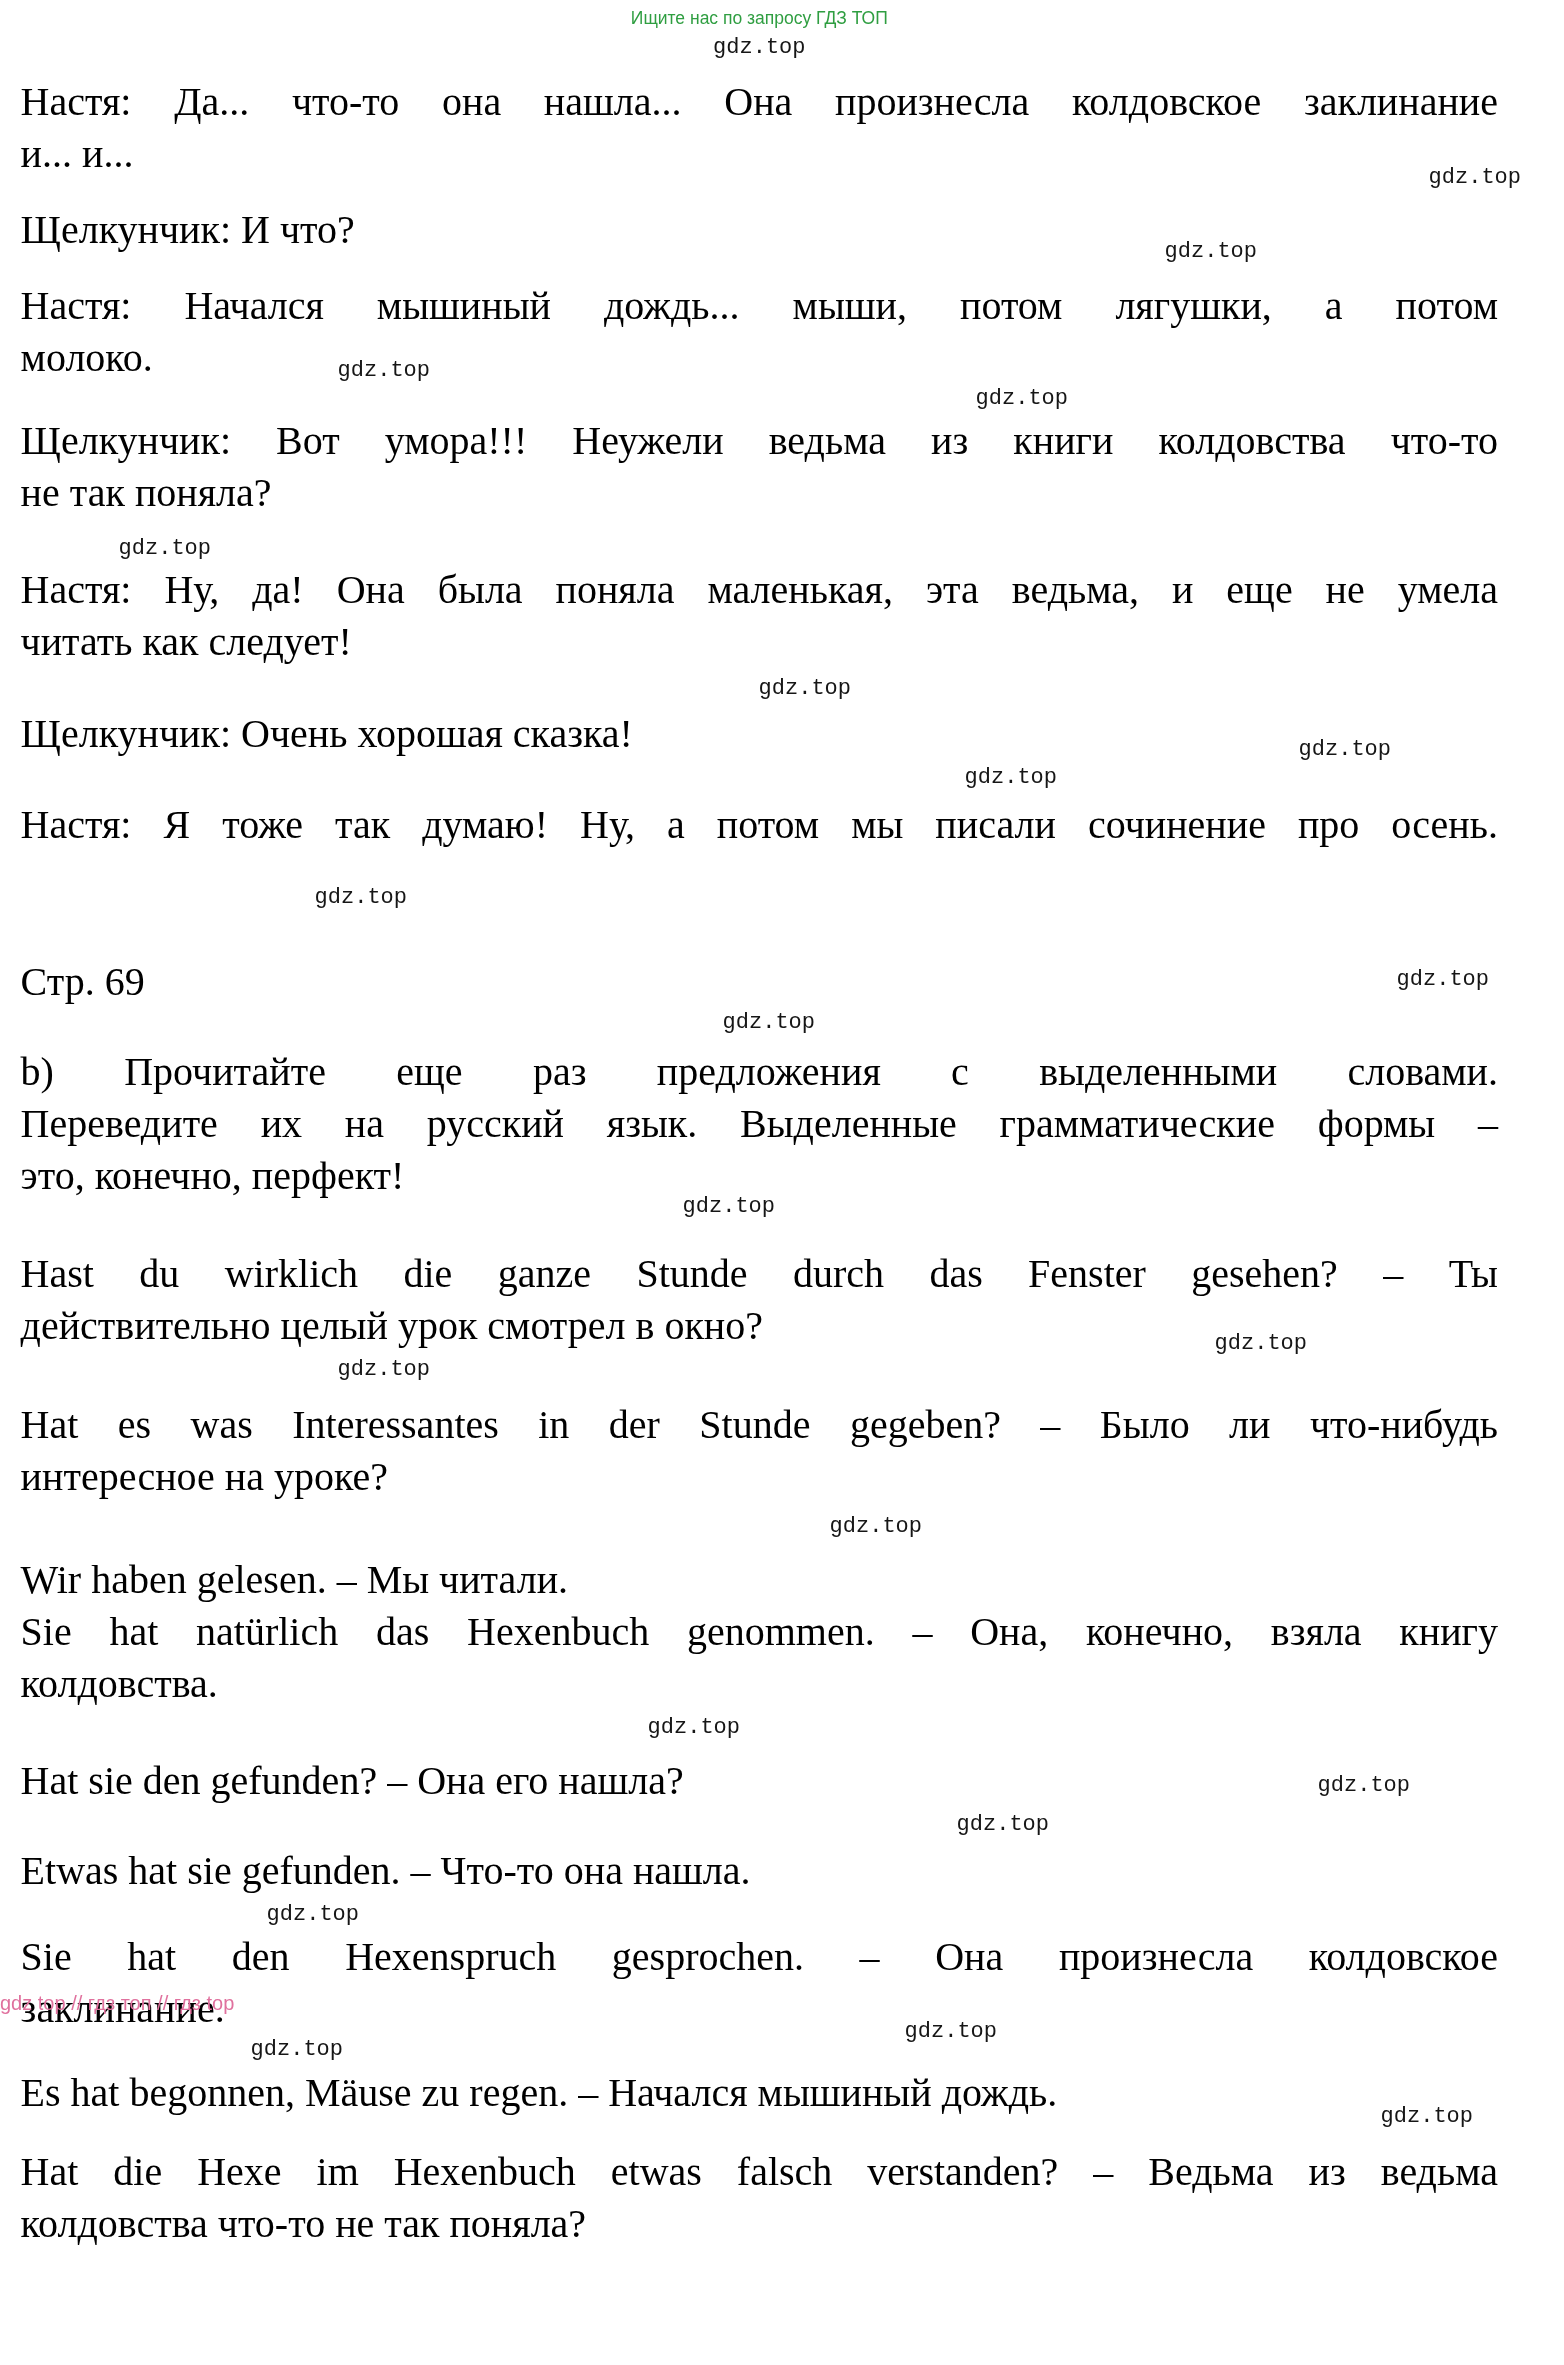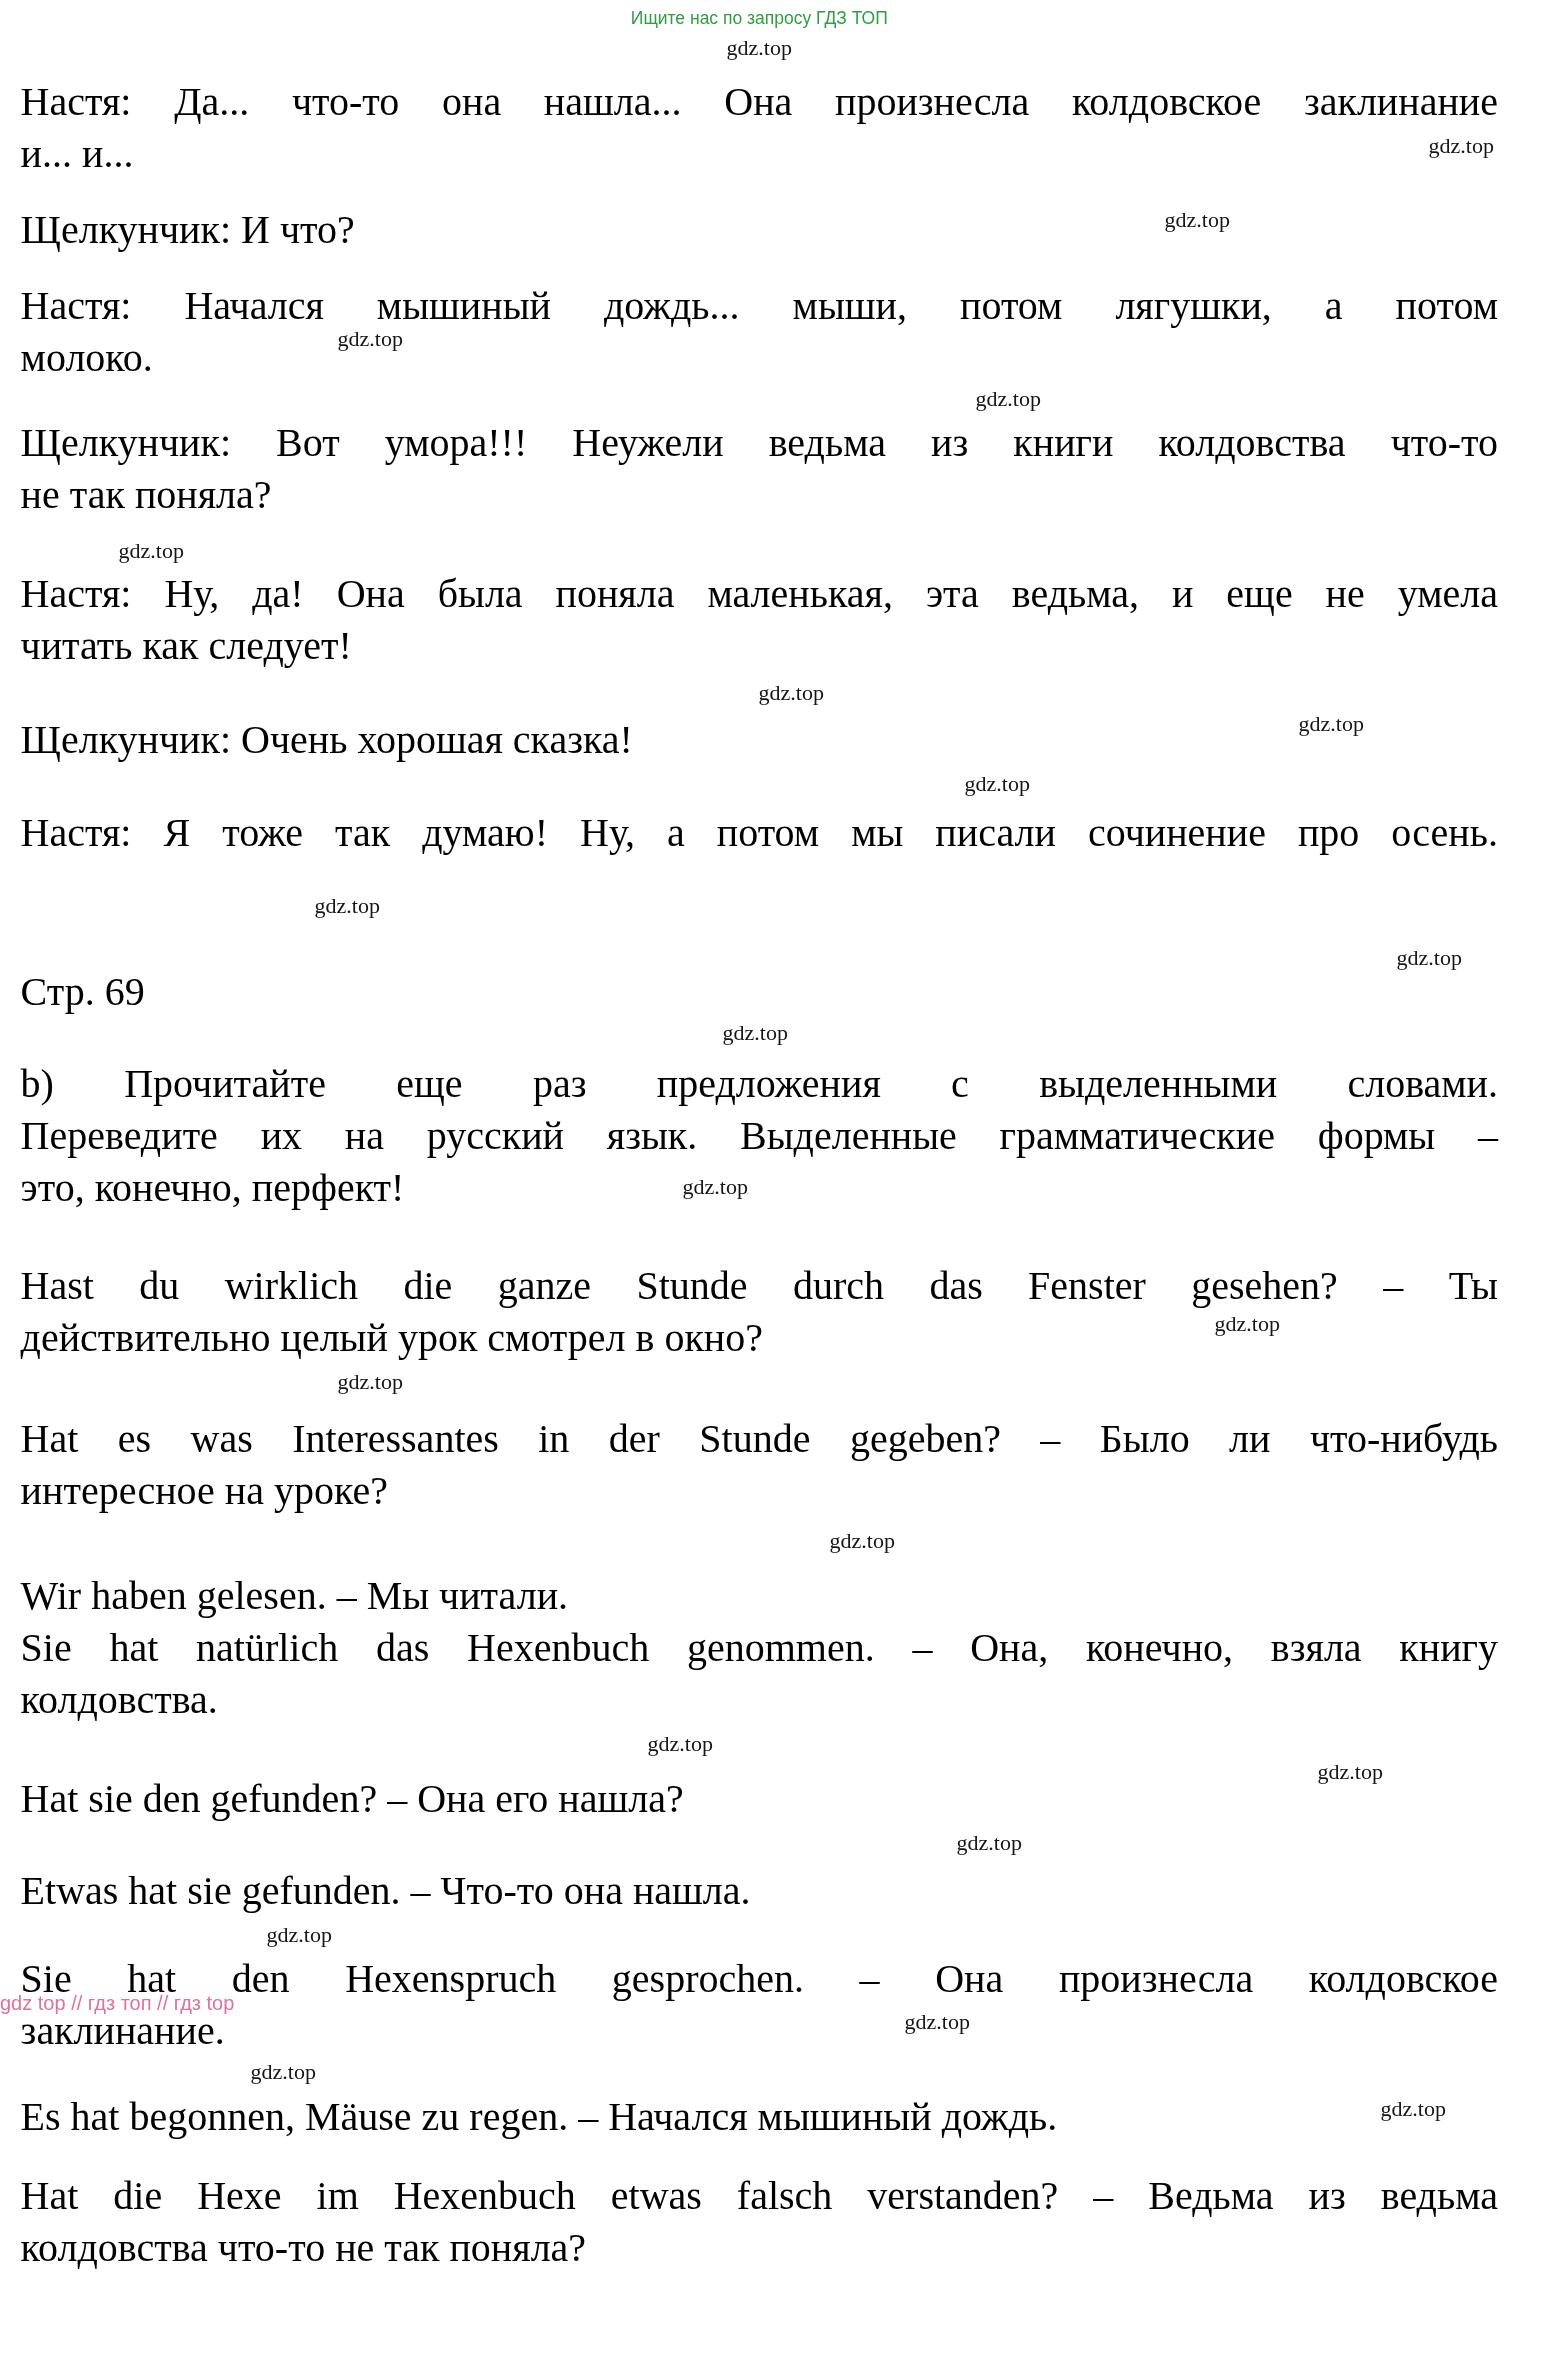--- a/index.html
+++ b/index.html
@@ -3,21 +3,21 @@
 <meta charset="utf-8">
 <style>
   * { margin:0; padding:0; box-sizing:border-box; }
   html, body { width:1565px; height:2366px; background:#ffffff; overflow:hidden; }
   body { font-family:"Liberation Serif", serif; color:#000000; }
   .page { position:relative; width:1565px; height:2028px; padding:8px 67px 0 20.6px; }
 
   .banner { text-align:center; font-family:"Liberation Sans", sans-serif;
             font-size:17.5px; line-height:20.6px; color:#2f9e41; }
 
-  .wm { font-family:Liberation Serif, serif; font-size:22px; line-height:25.4px; color:#161616; }
+  .wm { font-family:Liberation Mono, monospace; font-size:22px; line-height:25.4px; color:#161616;margin-top:32px; }
   .wm-center { text-align:center; margin-top:6.3px; }
   .wm-line { line-height:25.4px; }
   .abs { position:absolute; }
 
   .para { position:relative; font-size:40px; }
   .para.first { margin-top:16px; }
   .tline { line-height:52px; min-height:52px; text-align:left; }
   .tline.fill { text-align:justify; text-align-last:justify; }
   b { font-weight:normal; }
 

